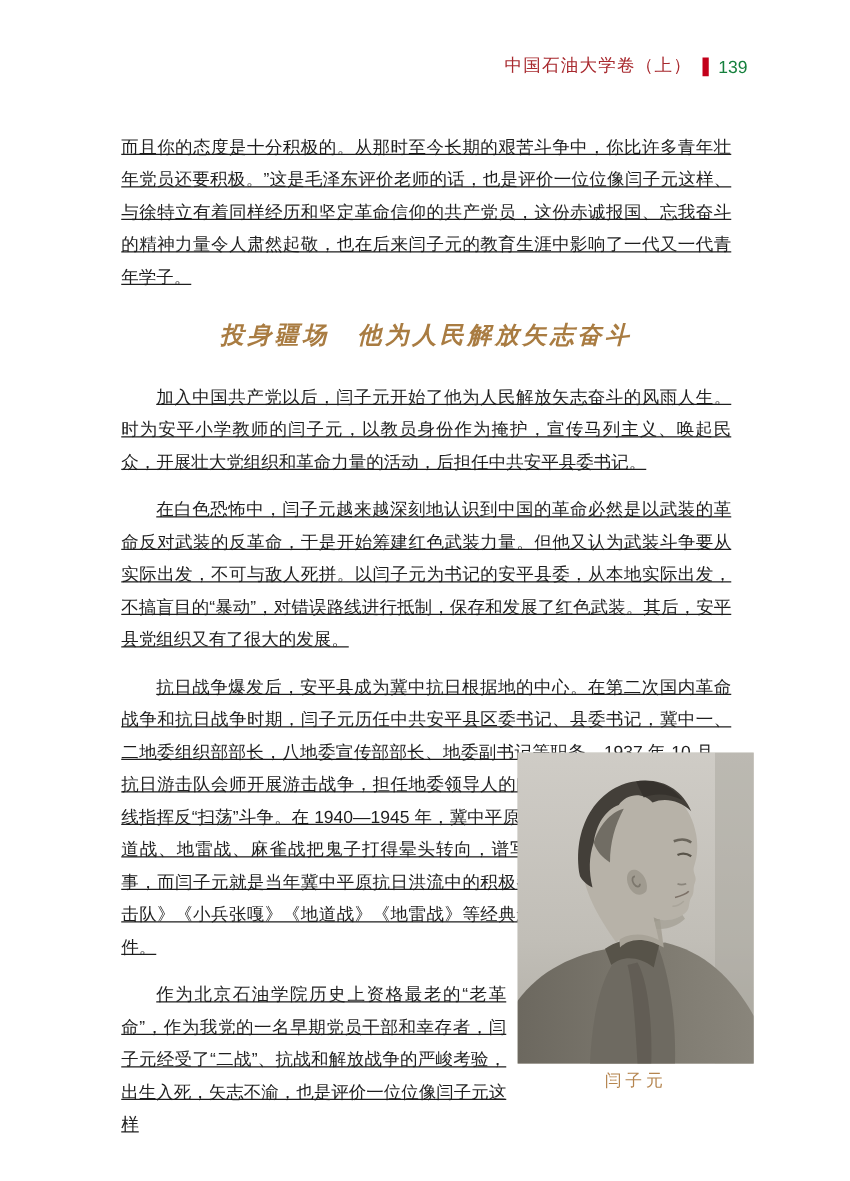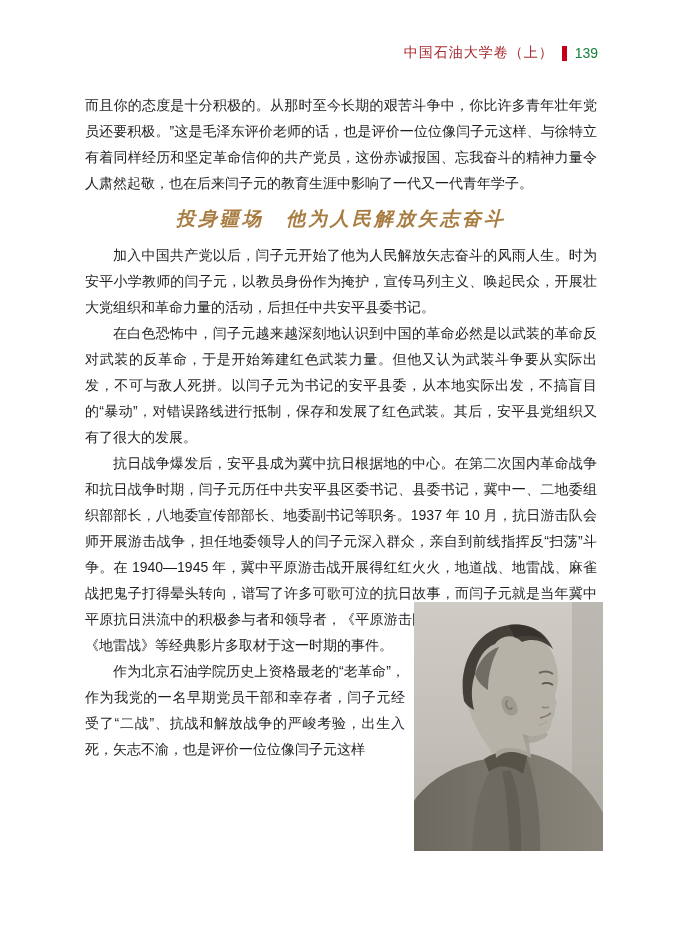--- a/index.html
+++ b/index.html
@@ -29,21 +29,21 @@
   .running-head .bar{
     display:inline-block;width:5px;height:15px;background:var(--bar-red);
   }
   .running-head .page-no{color:#15803d;font-size:14px;letter-spacing:0;}
   
   .content{
     position:absolute;left:85px;top:92px;width:512px;
     font-size:14px;line-height:26px;color:var(--text-color);
     text-align:justify;text-justify:inter-ideograph;
   }
-  .content p{margin:0;}
+  .content p{margin:12px;text-decoration:underline;}
   .content p.indent{text-indent:2em;}
   .content p.narrow{margin-right:192px;}
   .section-heading{
     height:46px;display:flex;align-items:center;justify-content:center;
     color:var(--heading-brown);
     font-family:Liberation Sans, sans-serif;
     font-style:italic;font-weight:bold;
     font-size:19px;letter-spacing:3px;
     text-indent:0;
   }
@@ -117,14 +117,15 @@
       <path d="M94,99 C92,99 91,102 93,105 C95,108 98,108 98,105" fill="none" stroke="#7c776d" stroke-width="1.4"></path>
 
       <path d="M125,71 C130,69 135,69 139,72" fill="none" stroke="#6a655b" stroke-width="2"></path>
       <path d="M128,82 C132,80 136,81 139,83" fill="none" stroke="#585349" stroke-width="1.8"></path>
 
       <path d="M135,105 C132,106 130,106 128,105" fill="none" stroke="#8a857b" stroke-width="1.4"></path>
       <path d="M126,116 C130,115 134,114 137,111" fill="none" stroke="#7c7167" stroke-width="1.4"></path>
       <path d="M124,123 C128,123 131,121 133,119" fill="none" stroke="#95908563" stroke-width="1.2"></path>
     </svg>
   </div>
+  <div class="photo-caption">闫子元</div>
 
 </div>
 
 </body></html>

